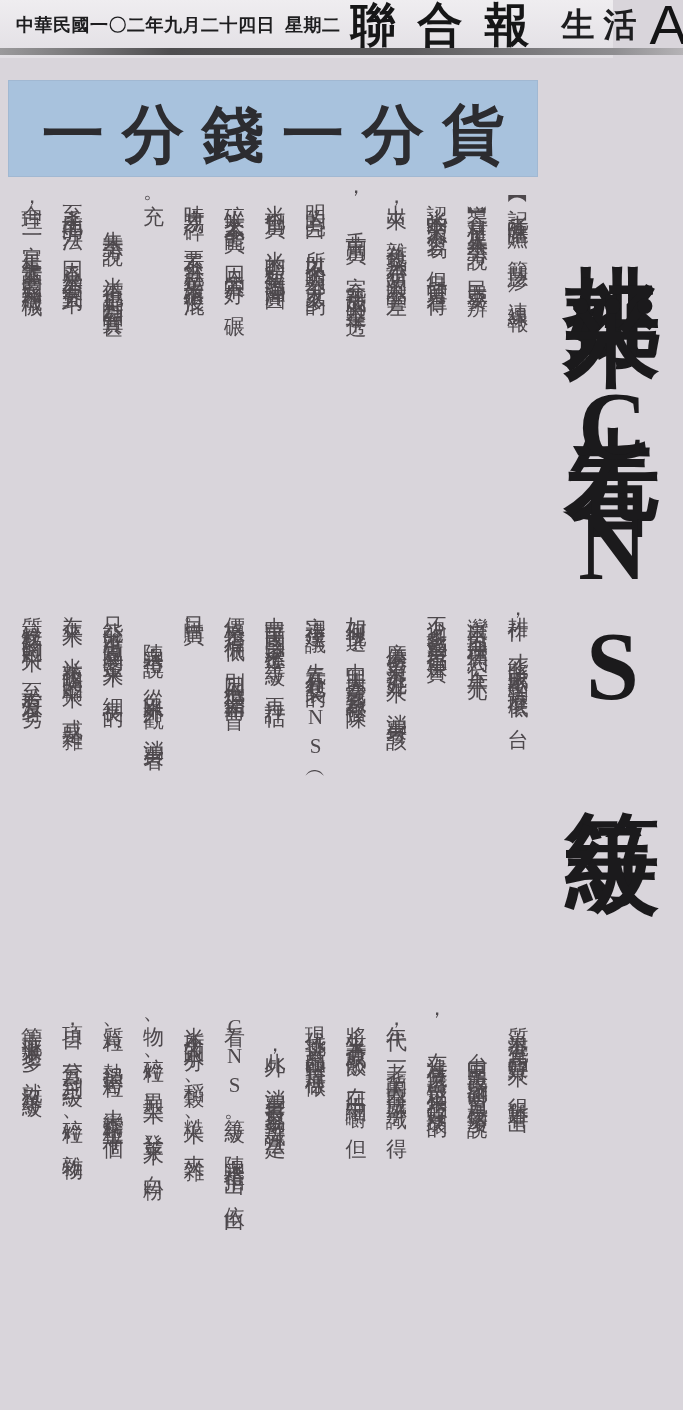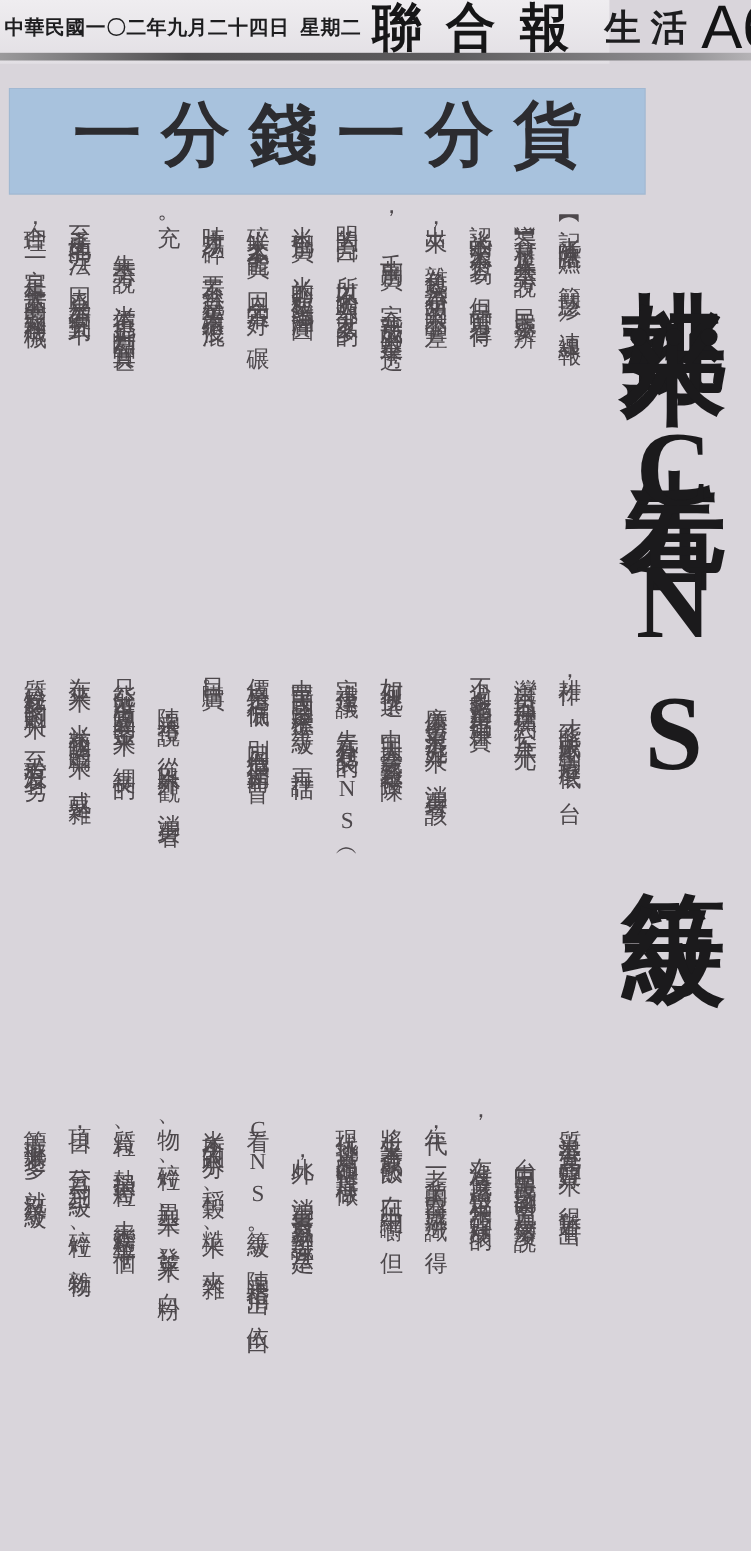--- a/index.html
+++ b/index.html
@@ -8,23 +8,23 @@
     font-family:"Liberation Serif","DejaVu Serif",serif;
     background:#c9c6cc;
   }
   .page {
     position:relative; width:683px; height:1410px;
     background:var(--paper,#d9d5db);
     color:#333;
   }
   
   .header {
-    position:absolute; top:0; left:0; width:554px; height:58px;
+    position:absolute; top:0; left:0; width:613px; height:58px;
     background:linear-gradient(#efedf0,#e2dfe4);
-    display:flex; align-items:center; gap:10px; padding:0 8px 8px 4px;
+    display:flex; align-items:center; gap:10px; padding:0 8px 8px 16px;
   }
   .date-line {
     font-family:"Liberation Sans","DejaVu Sans",sans-serif;
     font-size:18px; font-weight:600; color:#1d1d1f; white-space:nowrap;
     letter-spacing:0.5px;
   }
   .weekday { margin-left:10px; }
   .masthead {
     margin-left:auto;
     font-size:45px; font-weight:900; color:#161617;
@@ -39,23 +39,23 @@
     font-family:"Liberation Sans","DejaVu Sans",sans-serif;
     font-size:56px; font-weight:400; color:#141415; line-height:1;
     margin-left:-6px;
   }
   .header-rule {
     position:absolute; top:48px; left:0; width:683px; height:7px;
     background:linear-gradient(90deg,#9b9a9c,#4e4d4f 25%,#5d5c5e 60%,#8f8e91 90%,#b5b3b6);
   }
   
   .banner {
-    position:absolute; top:80px; left:8px; width:579px; height:97px;
+    position:absolute; top:80px; left:8px; width:530px; height:97px;
     background:var(--banner,#a8c2dd);
-    display:flex; align-items:flex-start; justify-content:center;
+    display:flex; align-items:flex-end; justify-content:center;
     box-shadow:0 0 0 1px rgba(120,130,150,.15) inset;
   }
   .banner-text {
     font-family:"Liberation Sans","DejaVu Sans",sans-serif;
     font-size:62px; font-weight:900; color:#2c2c30;
     letter-spacing:18px; padding-left:18px; white-space:nowrap;
     transform:scaleY(1.02);
   }
   
   .headline {

